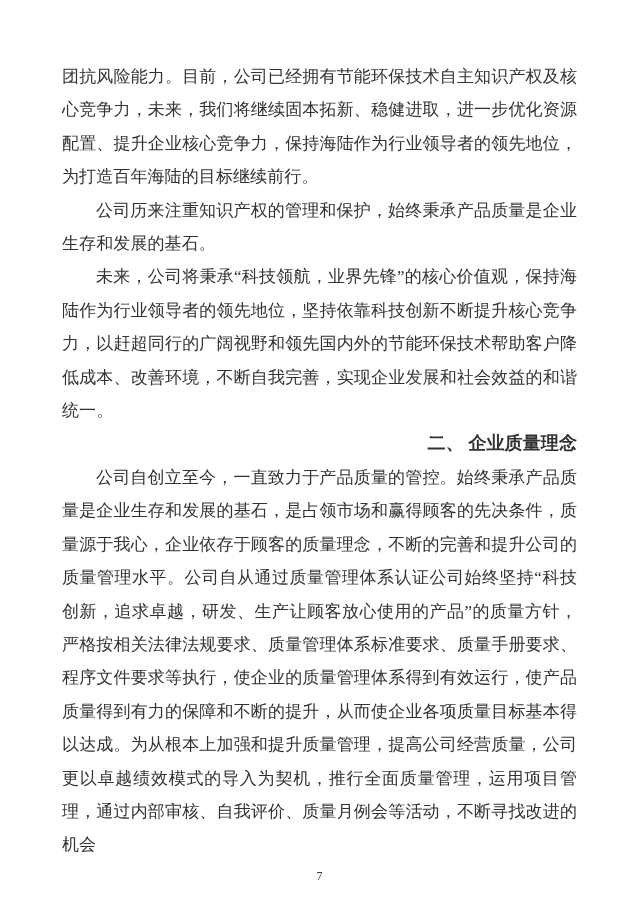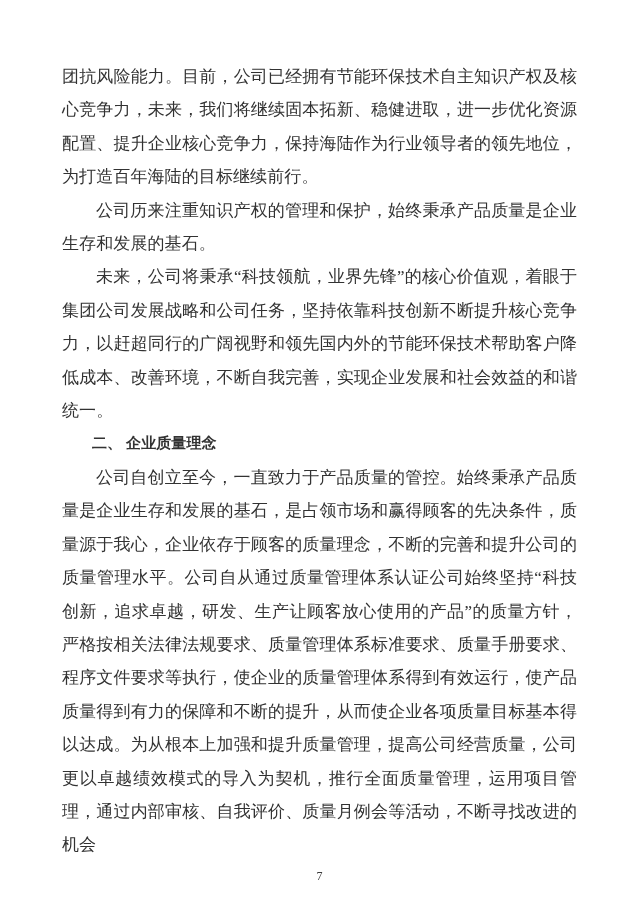--- a/index.html
+++ b/index.html
@@ -28,40 +28,41 @@
     text-align: justify;
     text-indent: 2em;
     letter-spacing: 0.1px;
     font-weight: normal;
   }
   .para.no-indent {
     text-indent: 0;
   }
   .heading {
     margin: 0;
-    font-size: 15px;
+    font-size: 18px;
     line-height: 33.4px;
     text-indent: 2em;
     font-weight: bold;
     letter-spacing: 0.1px;
+    text-align: right;
   }
   .footer {
     margin-top: 6px;
     width: 515px;
     text-align: center;
     font-size: 12px;
     line-height: 16px;
     color: #3a3a3a;
   }
 </style>
 </head>
 <body>
 
 <div class="page">
   <div class="doc-body">
     <p class="para no-indent">团抗风险能力。目前，公司已经拥有节能环保技术自主知识产权及核心竞争力，未来，我们将继续固本拓新、稳健进取，进一步优化资源配置、提升企业核心竞争力，保持海陆作为行业领导者的领先地位，为打造百年海陆的目标继续前行。</p>
     <p class="para">公司历来注重知识产权的管理和保护，始终秉承产品质量是企业生存和发展的基石。</p>
-    <p class="para">未来，公司将秉承“科技领航，业界先锋”的核心价值观，着眼于集团公司发展战略和公司任务，坚持依靠科技创新不断提升核心竞争力，以赶超同行的广阔视野和领先国内外的节能环保技术帮助客户降低成本、改善环境，不断自我完善，实现企业发展和社会效益的和谐统一。</p>
+    <p class="para">未来，公司将秉承“科技领航，业界先锋”的核心价值观，保持海陆作为行业领导者的领先地位，坚持依靠科技创新不断提升核心竞争力，以赶超同行的广阔视野和领先国内外的节能环保技术帮助客户降低成本、改善环境，不断自我完善，实现企业发展和社会效益的和谐统一。</p>
     <h2 class="heading">二、 企业质量理念</h2>
     <p class="para">公司自创立至今，一直致力于产品质量的管控。始终秉承产品质量是企业生存和发展的基石，是占领市场和赢得顾客的先决条件，质量源于我心，企业依存于顾客的质量理念，不断的完善和提升公司的质量管理水平。公司自从通过质量管理体系认证公司始终坚持“科技创新，追求卓越，研发、生产让顾客放心使用的产品”的质量方针，严格按相关法律法规要求、质量管理体系标准要求、质量手册要求、程序文件要求等执行，使企业的质量管理体系得到有效运行，使产品质量得到有力的保障和不断的提升，从而使企业各项质量目标基本得以达成。为从根本上加强和提升质量管理，提高公司经营质量，公司更以卓越绩效模式的导入为契机，推行全面质量管理，运用项目管理，通过内部审核、自我评价、质量月例会等活动，不断寻找改进的机会</p>
   </div>
   <div class="footer">7</div>
 </div>
 
 </body></html>

